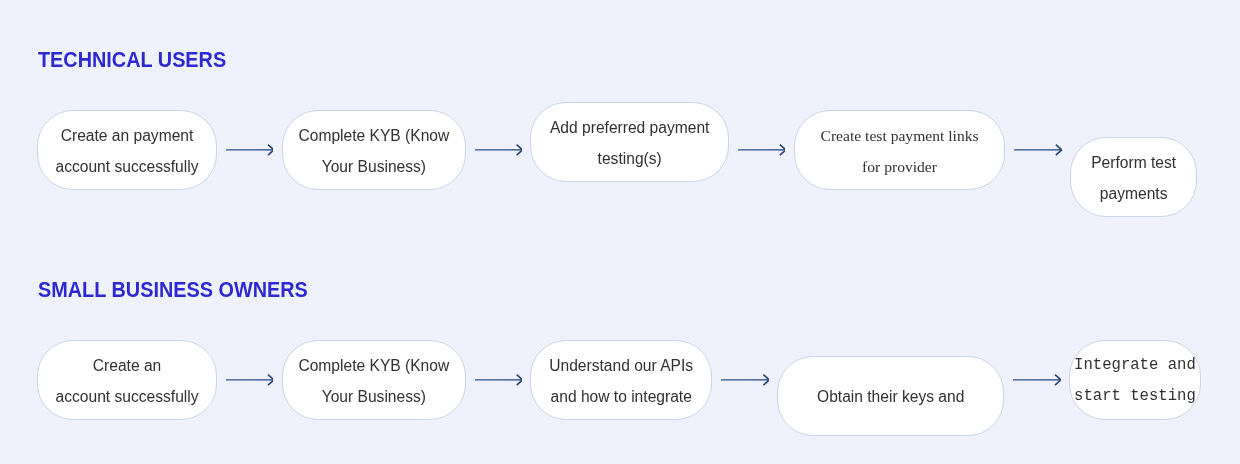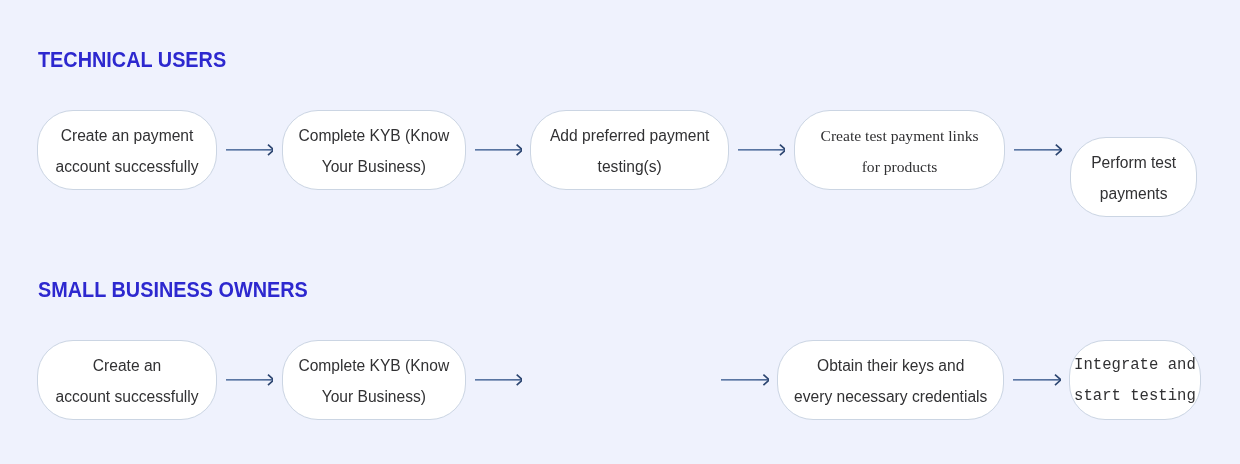--- a/index.html
+++ b/index.html
@@ -15,33 +15,33 @@
        display:flex;align-items:center;justify-content:center;text-align:center;
        font-size:15.6px;color:#313133;line-height:31px;height:79.5px;}
   .node-text{width:100%;transform:translateZ(0);position:relative;top:1px;}
 
   .arrow{position:absolute;height:20px;}
   .arrow svg{display:block;}
 
   
   #n-0-0{left:37px;   top:110px; width:180px;}
   #n-0-1{left:281.7px;top:110px; width:184.4px;}
-  #n-0-2{left:530.4px;top:110px; width:198.6px;}
+  #n-0-2{left:530.4px;top:102px; width:198.6px;}
   #n-0-3{left:793.6px;top:110px; width:211.9px;font-family:Liberation Serif, serif;}
   #n-0-4{left:1070px; top:110px; width:127.3px;margin-top:27px;}
   #a-0-0{left:225.6px;top:140px; width:47.9px;}
   #a-0-1{left:474.7px;top:140px; width:47.5px;}
   #a-0-2{left:737.6px;top:140px; width:47.8px;}
   #a-0-3{left:1014.1px;top:140px;width:47.7px;}
 
   
   #n-1-0{left:37.1px; top:340px; width:179.9px;justify-content:center;}
   #n-1-1{left:281.7px;top:340px; width:184.3px;}
   #n-1-2{left:530.4px;top:340px; width:181.6px;}
-  #n-1-3{left:777.1px;top:340px; width:227.2px;text-align:center;}
+  #n-1-3{left:777.1px;top:356px; width:227.2px;text-align:center;}
   #n-1-4{left:1069px; top:340px; width:131.9px;font-family:Liberation Mono, monospace;}
   #a-1-0{left:225.6px;top:370px; width:47.9px;}
   #a-1-1{left:474.6px;top:370px; width:47.6px;}
   #a-1-2{left:720.6px;top:370px; width:48.3px;}
   #a-1-3{left:1012.9px;top:370px;width:47.9px;}
 </style>
 </head>
 <body>
 
 <div class="canvas">
@@ -107,21 +107,21 @@
           </linearGradient>
         </defs>
         <rect x="0" y="9" width="47.796875" height="1.65" fill="url(#arrow-grad-2)"></rect>
         <path d="M41.896875 4.55 L47.796875 9.85 L41.896875 15.15" stroke="#2c4570" stroke-width="1.62" fill="none" stroke-linejoin="miter"></path>
       </svg>
     </div>
 
   <div class="node" id="n-0-3">
     <div class="node-text">
       <span>Create test payment links</span><br>
-      <span>for products</span>
+      <span>for provider</span>
     </div>
   </div>
 
   <div class="arrow" id="a-0-3">
       <svg width="47.6875" height="20" viewBox="0 0 47.6875 20">
         <defs>
           <linearGradient id="arrow-grad-3" gradientUnits="userSpaceOnUse" x1="0" y1="0" x2="47.6875" y2="0">
             <stop offset="0" stop-color="#5d79a6"></stop>
             <stop offset="0.72" stop-color="#55719e"></stop>
             <stop offset="1" stop-color="#4a6693"></stop>
@@ -176,39 +176,44 @@
             <stop offset="0" stop-color="#5d79a6"></stop>
             <stop offset="0.72" stop-color="#55719e"></stop>
             <stop offset="1" stop-color="#4a6693"></stop>
           </linearGradient>
         </defs>
         <rect x="0" y="9" width="47.59375" height="1.65" fill="url(#arrow-grad-5)"></rect>
         <path d="M41.69375 4.55 L47.59375 9.85 L41.69375 15.15" stroke="#2c4570" stroke-width="1.62" fill="none" stroke-linejoin="miter"></path>
       </svg>
     </div>
 
+  <div class="node" id="n-1-2">
+    <div class="node-text">
+      <span>Understand our APIs</span><br>
+      <span>and how to integrate</span>
+    </div>
+  </div>
 
   <div class="arrow" id="a-1-2">
       <svg width="48.296875" height="20" viewBox="0 0 48.296875 20">
         <defs>
           <linearGradient id="arrow-grad-6" gradientUnits="userSpaceOnUse" x1="0" y1="0" x2="48.296875" y2="0">
             <stop offset="0" stop-color="#5d79a6"></stop>
             <stop offset="0.72" stop-color="#55719e"></stop>
             <stop offset="1" stop-color="#4a6693"></stop>
           </linearGradient>
         </defs>
         <rect x="0" y="9" width="48.296875" height="1.65" fill="url(#arrow-grad-6)"></rect>
         <path d="M42.396875 4.55 L48.296875 9.85 L42.396875 15.15" stroke="#2c4570" stroke-width="1.62" fill="none" stroke-linejoin="miter"></path>
       </svg>
     </div>
 
   <div class="node" id="n-1-3">
     <div class="node-text">
       <span>Obtain their keys and</span><br>
-      <span>every necessary credentials</span>
     </div>
   </div>
 
   <div class="arrow" id="a-1-3">
       <svg width="47.890625" height="20" viewBox="0 0 47.890625 20">
         <defs>
           <linearGradient id="arrow-grad-7" gradientUnits="userSpaceOnUse" x1="0" y1="0" x2="47.890625" y2="0">
             <stop offset="0" stop-color="#5d79a6"></stop>
             <stop offset="0.72" stop-color="#55719e"></stop>
             <stop offset="1" stop-color="#4a6693"></stop>

